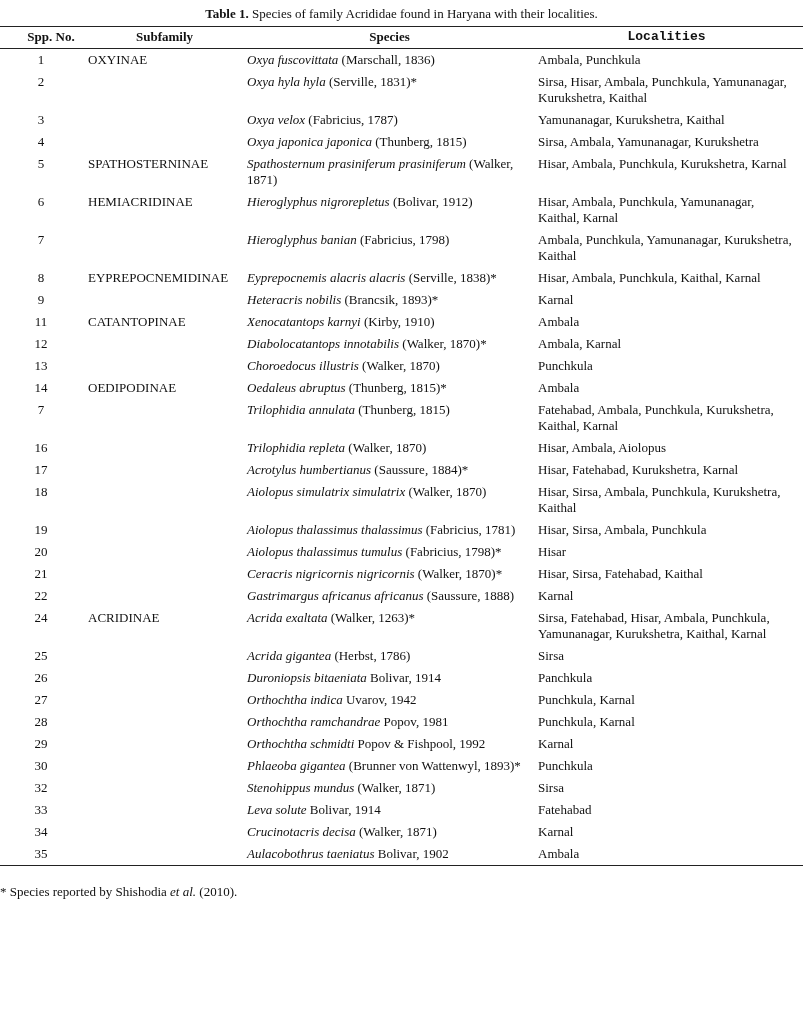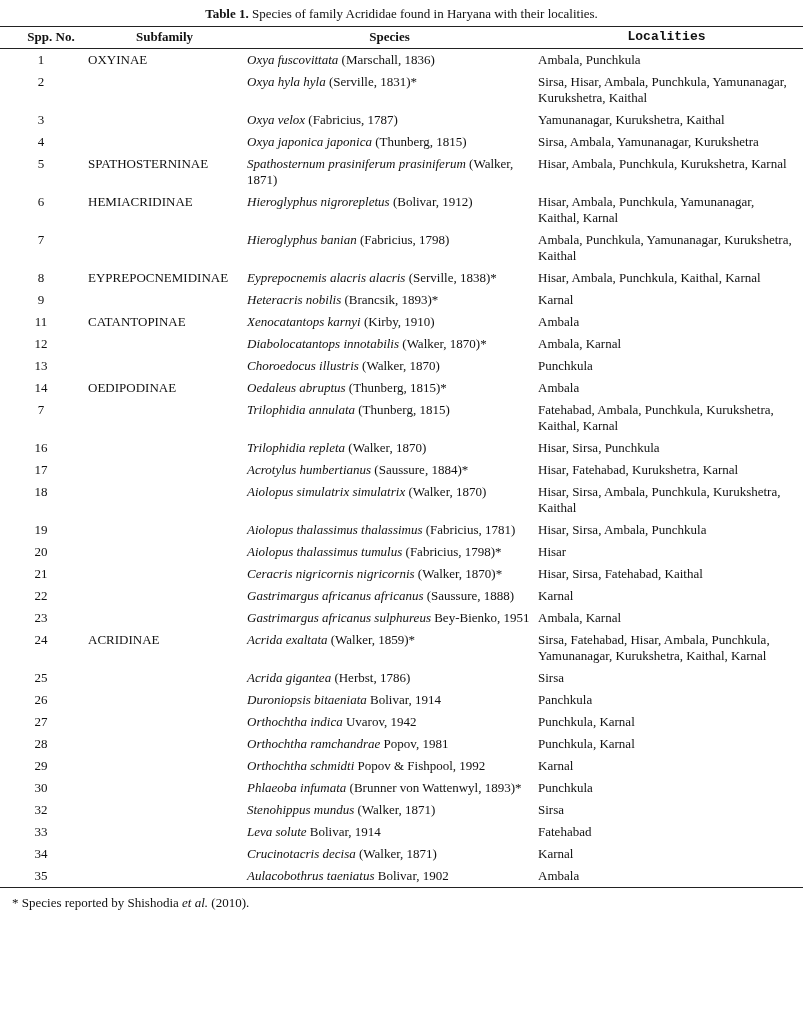--- a/index.html
+++ b/index.html
@@ -15,21 +15,21 @@
   .c-no { width: 62px; text-align: center; padding-left: 0; }
   .c-sub { width: 165px; padding-left: 6px; text-align: left; }
   .c-sp { width: 285px; padding-left: 0; }
   .c-loc { padding-left: 6px; padding-right: 8px; }
   th.c-sub { text-align: center; padding-left: 0; }
   th.c-sp { text-align: center; }
   th.c-loc { text-align: center; font-family: Liberation Mono, monospace; }
   th.c-no { text-align: center; padding-left: 20px; }
   td.c-no { padding-left: 0; }
   .binom { font-style: italic; }
-  .footnote { font-size: 13px; line-height: 15px; padding-left: 12px; margin-top: 7px; }
+  .footnote { font-size: 13px; line-height: 15px; padding-left: 0px; margin-top: 18px; }
   .footnote i { font-style: italic; }
 </style>
 </head>
 <body>
 
 <div class="wrap">
   <div class="caption"><b>Table 1.</b><span> Species of family Acrididae found in Haryana with their localities.</span></div>
 
   <table>
     <thead>
@@ -122,21 +122,21 @@
         <tr>
           <td class="c-no"><span>7</span></td>
           <td class="c-sub"><span></span></td>
           <td class="c-sp"><span class="binom">Trilophidia annulata</span><span> (Thunberg, 1815)</span></td>
           <td class="c-loc"><span>Fatehabad, Ambala, Punchkula, Kurukshetra, Kaithal, Karnal</span></td>
         </tr>
         <tr>
           <td class="c-no"><span>16</span></td>
           <td class="c-sub"><span></span></td>
           <td class="c-sp"><span class="binom">Trilophidia repleta</span><span> (Walker, 1870)</span></td>
-          <td class="c-loc"><span>Hisar, Sirsa, Punchkula</span></td>
+          <td class="c-loc"><span>Hisar, Ambala, Aiolopus</span></td>
         </tr>
         <tr>
           <td class="c-no"><span>17</span></td>
           <td class="c-sub"><span></span></td>
           <td class="c-sp"><span class="binom">Acrotylus humbertianus</span><span> (Saussure, 1884)*</span></td>
           <td class="c-loc"><span>Hisar, Fatehabad, Kurukshetra, Karnal</span></td>
         </tr>
         <tr>
           <td class="c-no"><span>18</span></td>
           <td class="c-sub"><span></span></td>
@@ -161,29 +161,23 @@
           <td class="c-sp"><span class="binom">Ceracris nigricornis nigricornis</span><span> (Walker, 1870)*</span></td>
           <td class="c-loc"><span>Hisar, Sirsa, Fatehabad, Kaithal</span></td>
         </tr>
         <tr>
           <td class="c-no"><span>22</span></td>
           <td class="c-sub"><span></span></td>
           <td class="c-sp"><span class="binom">Gastrimargus africanus africanus</span><span> (Saussure, 1888)</span></td>
           <td class="c-loc"><span>Karnal</span></td>
         </tr>
         <tr>
-          <td class="c-no"><span>23</span></td>
-          <td class="c-sub"><span></span></td>
-          <td class="c-sp"><span class="binom">Gastrimargus africanus sulphureus</span><span> Bey-Bienko, 1951</span></td>
-          <td class="c-loc"><span>Ambala, Karnal</span></td>
-        </tr>
-        <tr>
           <td class="c-no"><span>24</span></td>
           <td class="c-sub"><span>ACRIDINAE</span></td>
-          <td class="c-sp"><span class="binom">Acrida exaltata</span><span> (Walker, 1859)*</span></td>
+          <td class="c-sp"><span class="binom">Acrida exaltata</span><span> (Walker, 1263)*</span></td>
           <td class="c-loc"><span>Sirsa, Fatehabad, Hisar, Ambala, Punchkula, Yamunanagar, Kurukshetra, Kaithal, Karnal</span></td>
         </tr>
         <tr>
           <td class="c-no"><span>25</span></td>
           <td class="c-sub"><span></span></td>
           <td class="c-sp"><span class="binom">Acrida gigantea</span><span> (Herbst, 1786)</span></td>
           <td class="c-loc"><span>Sirsa</span></td>
         </tr>
         <tr>
           <td class="c-no"><span>26</span></td>
@@ -205,21 +199,21 @@
         </tr>
         <tr>
           <td class="c-no"><span>29</span></td>
           <td class="c-sub"><span></span></td>
           <td class="c-sp"><span class="binom">Orthochtha schmidti</span><span> Popov &amp; Fishpool, 1992</span></td>
           <td class="c-loc"><span>Karnal</span></td>
         </tr>
         <tr>
           <td class="c-no"><span>30</span></td>
           <td class="c-sub"><span></span></td>
-          <td class="c-sp"><span class="binom">Phlaeoba infumata</span><span> (Brunner von Wattenwyl, 1893)*</span></td>
+          <td class="c-sp"><span class="binom">Phlaeoba gigantea</span><span> (Brunner von Wattenwyl, 1893)*</span></td>
           <td class="c-loc"><span>Punchkula</span></td>
         </tr>
         <tr>
           <td class="c-no"><span>32</span></td>
           <td class="c-sub"><span></span></td>
           <td class="c-sp"><span class="binom">Stenohippus mundus</span><span> (Walker, 1871)</span></td>
           <td class="c-loc"><span>Sirsa</span></td>
         </tr>
         <tr>
           <td class="c-no"><span>33</span></td>

